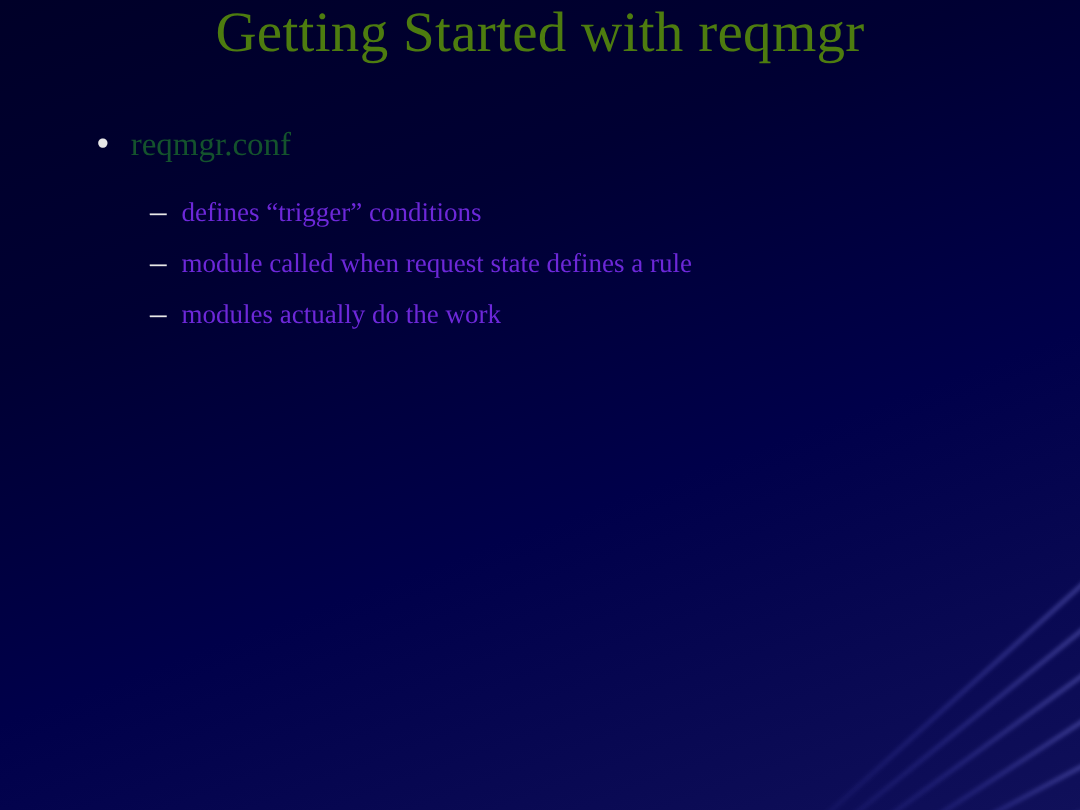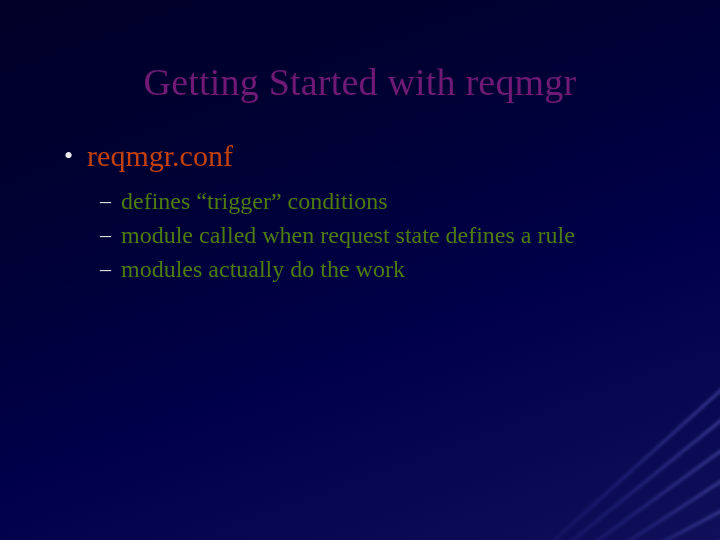--- a/index.html
+++ b/index.html
@@ -4,67 +4,66 @@
   <style>
     * { margin: 0; padding: 0; box-sizing: border-box; }
     html, body { width: 720px; height: 540px; overflow: hidden; }
     body {
       background: linear-gradient(160deg, #000028 0%, #000033 30%, #00004a 60%, #10105a 100%);
       font-family: "Times New Roman", Times, serif;
       color: #e8e8e8;
       position: relative;
     }
     .title {
-      color: #701a75;
+      color: #4d7c0f;
       font-size: 38px;
       font-weight: 400;
       text-align: center;
-      padding-top: 60px;
       padding-bottom: 36px;
       letter-spacing: 0.2px;
     }
     .content {
       padding-left: 64px;
       padding-right: 40px;
     }
     .bullet-item {
       display: flex;
       align-items: flex-start;
       margin-bottom: 8px;
     }
     .bullet-dot {
       font-size: 26px;
       line-height: 32px;
       margin-right: 14px;
       color: #e8e8e8;
     }
     .bullet-text {
-      font-size: 30px;
+      font-size: 22px;
       line-height: 32px;
-      color: #c2410c;
+      color: #14532d;
     }
     .subitems {
       padding-left: 36px;
       padding-top: 6px;
     }
     .sub-item {
       display: flex;
       align-items: flex-start;
       margin-bottom: 4px;
     }
     .sub-dash {
       font-size: 22px;
       line-height: 30px;
       margin-right: 10px;
       color: #e8e8e8;
     }
     .sub-text {
-      font-size: 24px;
+      font-size: 18px;
       line-height: 30px;
-      color: #4d7c0f;
+      color: #6d28d9;
     }
     
     .streaks {
       position: absolute;
       right: 0;
       bottom: 0;
       width: 360px;
       height: 260px;
       pointer-events: none;
       overflow: hidden;

